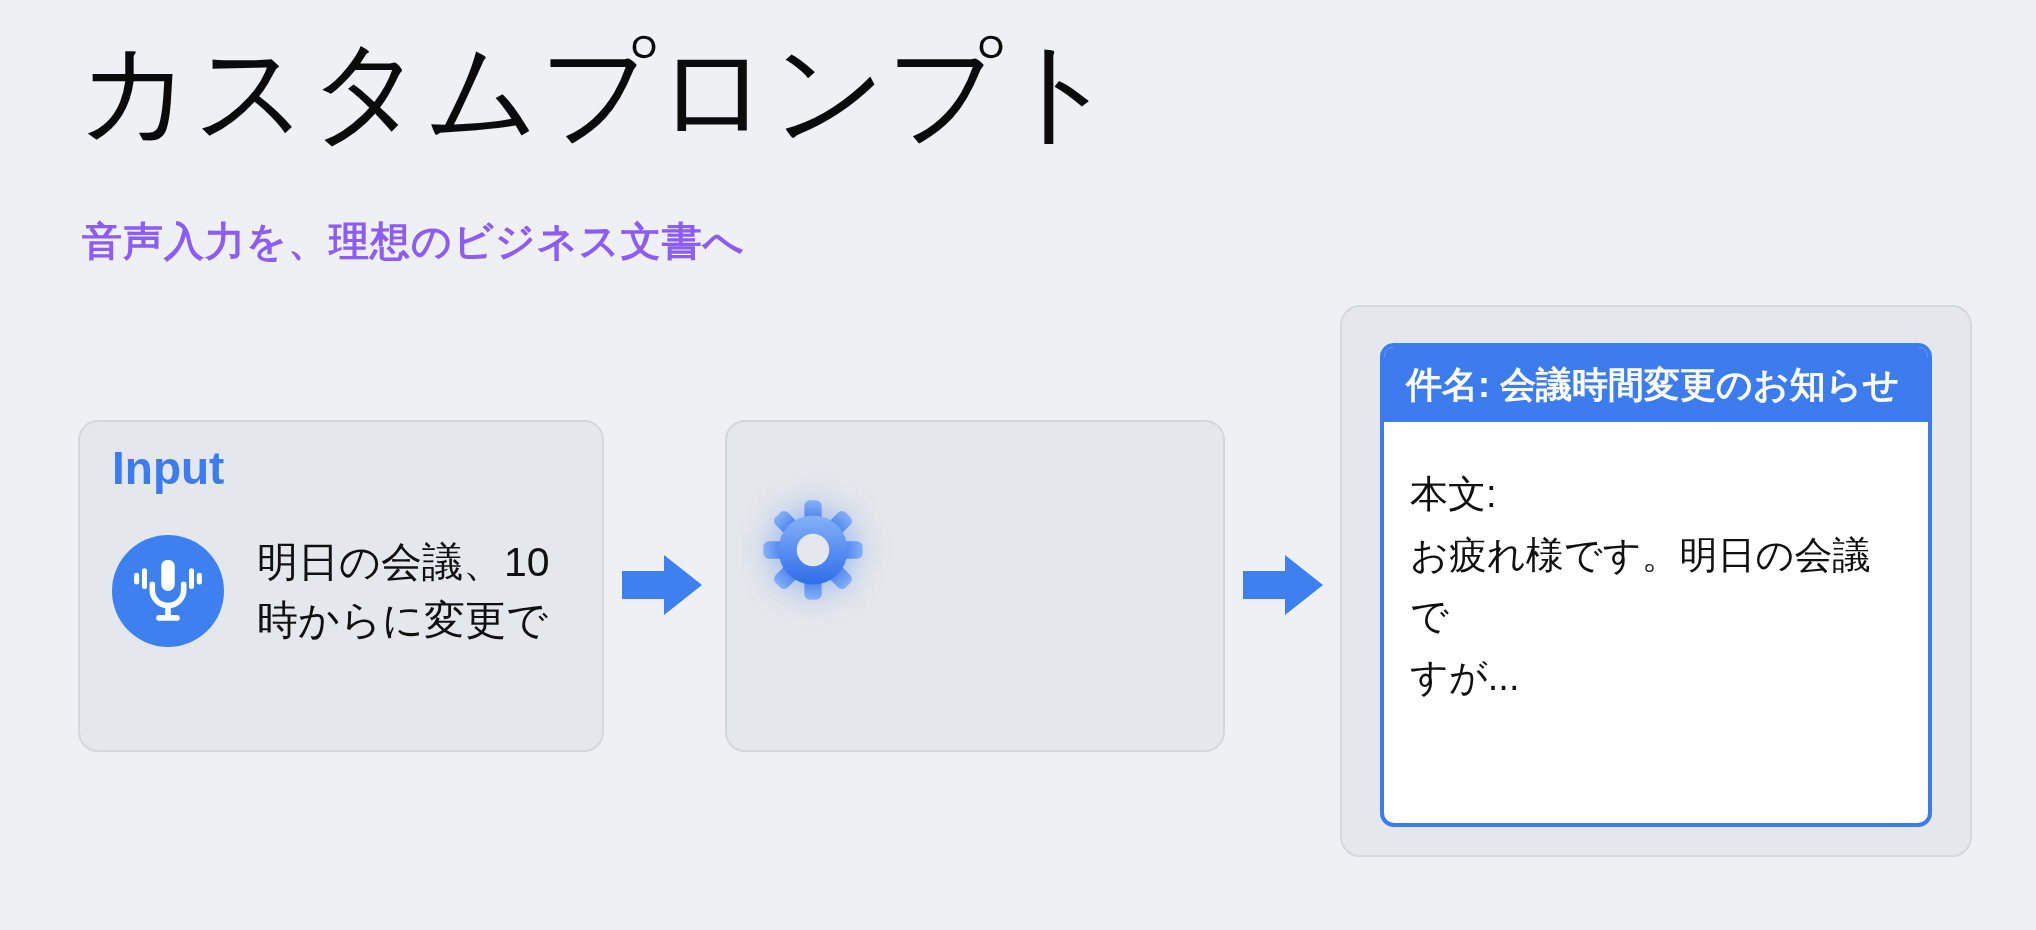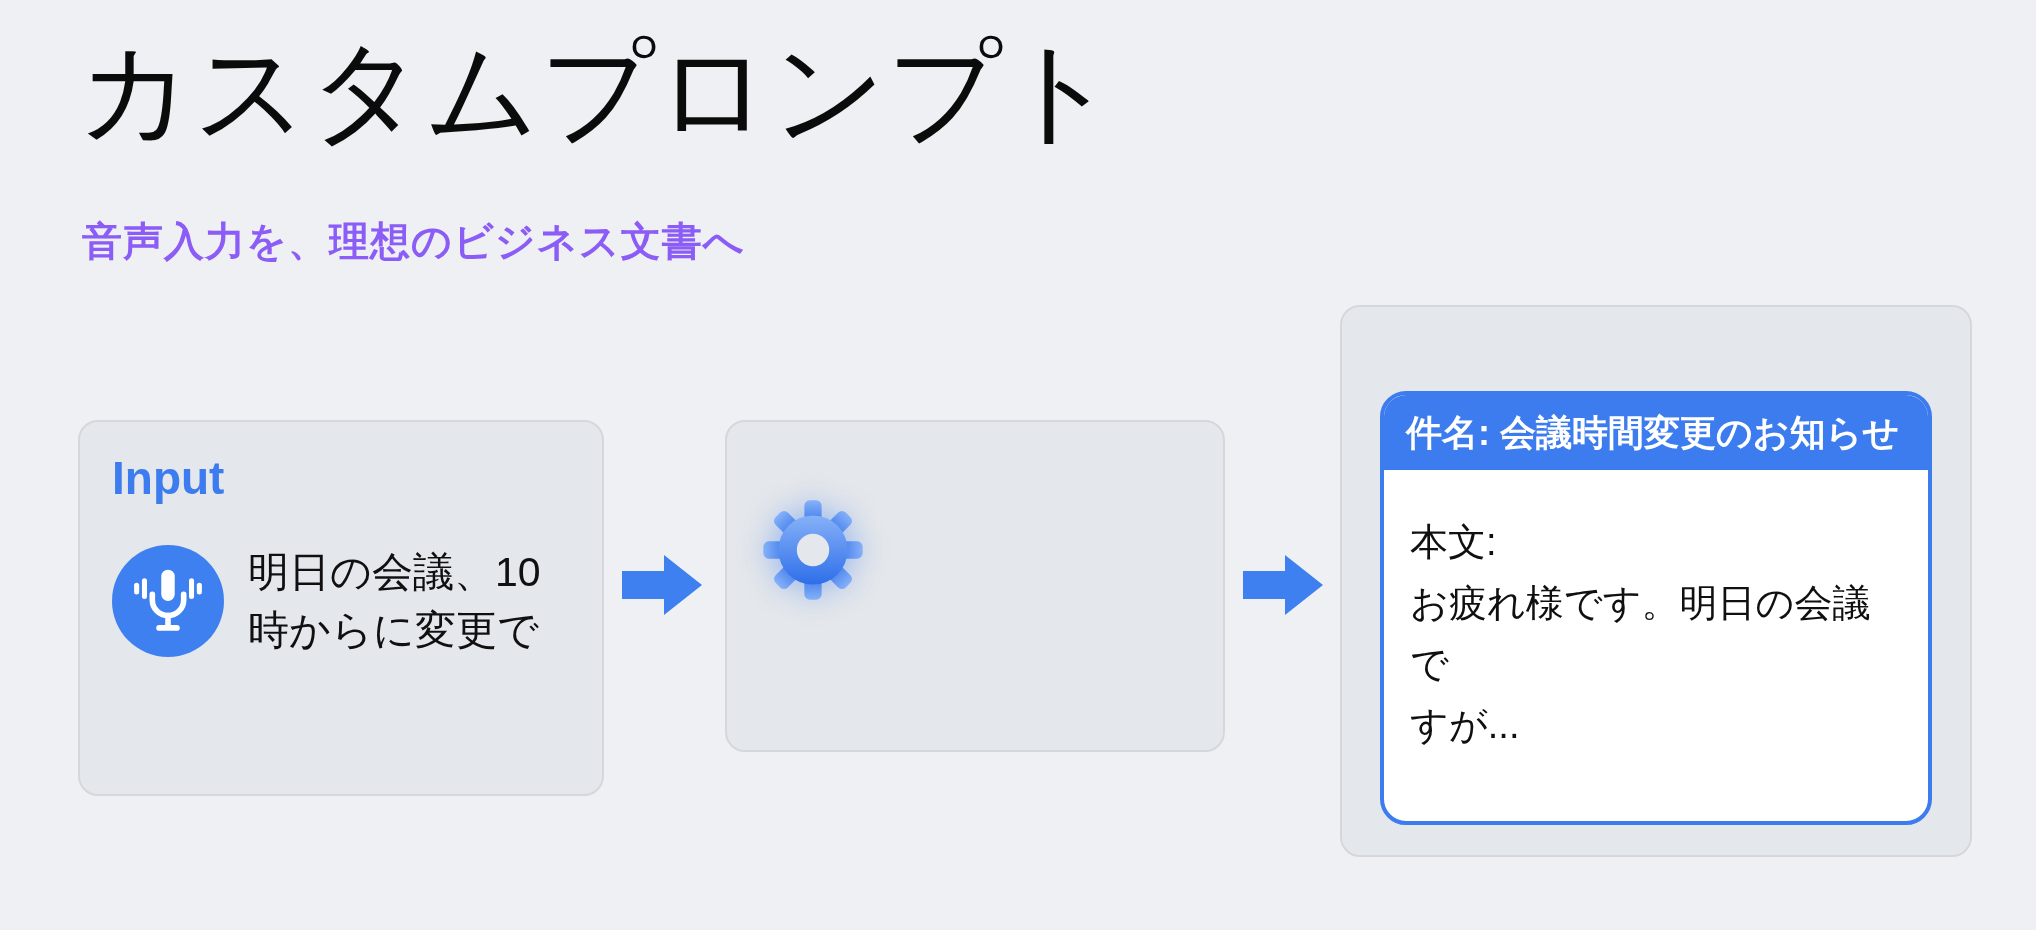--- a/index.html
+++ b/index.html
@@ -29,50 +29,50 @@
     position:absolute;left:82px;top:214px;
     font-size:40px;font-weight:600;color:#8b5cf6;letter-spacing:1px;
   }
 
   .card{
     position:absolute;
     background:var(--card-background);
     border:2px solid var(--card-border);
     border-radius:20px;
   }
-  .card-input{left:78px;top:420px;width:526px;height:376px;padding:30px 32px;}
+  .card-input{left:78px;top:420px;width:526px;height:332px;padding:20px 32px;}
   .card-prompt{left:725px;top:420px;width:500px;height:332px;padding:36px 32px;}
   .card-output{left:1340px;top:305px;width:632px;height:552px;padding:36px 38px 20px;}
 
   .card-heading{
     font-size:46px;font-weight:700;line-height:1.15;
     color:var(--accent-blue);
   }
-  .card-body{display:flex;align-items:center;gap:24px;margin-top:38px;}
+  .card-body{display:flex;align-items:center;gap:33px;margin-top:38px;}
   .card-text{
     font-size:41px;line-height:1.42;font-weight:500;color:#101011;
     white-space:pre-line;
   }
 
   .icon-mic{width:112px;height:112px;flex:0 0 auto;display:block;}
   .icon-gear{
     width:108px;height:108px;flex:0 0 auto;display:block;
     filter:drop-shadow(0 0 14px rgba(70,130,240,.45));
   }
 
   .arrow{position:absolute;width:80px;height:64px;}
   .arrow-1{left:622px;top:553px;}
   .arrow-2{left:1243px;top:553px;}
   .arrow svg{display:block;width:100%;height:100%;}
 
   .email-box{
-    margin-top:48px;height:434px;
+    height:484px;
     background:var(--email-background);
     border:4px solid var(--accent-blue);
-    border-radius:26px;overflow:hidden;
+    border-radius:14px;overflow:hidden;
   }
   .email-header{
     background:var(--accent-blue);color:#fff;
     font-size:36px;font-weight:700;line-height:1.2;
     padding:16px 22px;
   }
   .email-body{padding:42px 26px 0;font-size:38px;line-height:1.6;color:#101011;}
   .email-body-label{font-weight:400;}
   .email-body-text{white-space:pre-line;}
 </style>

